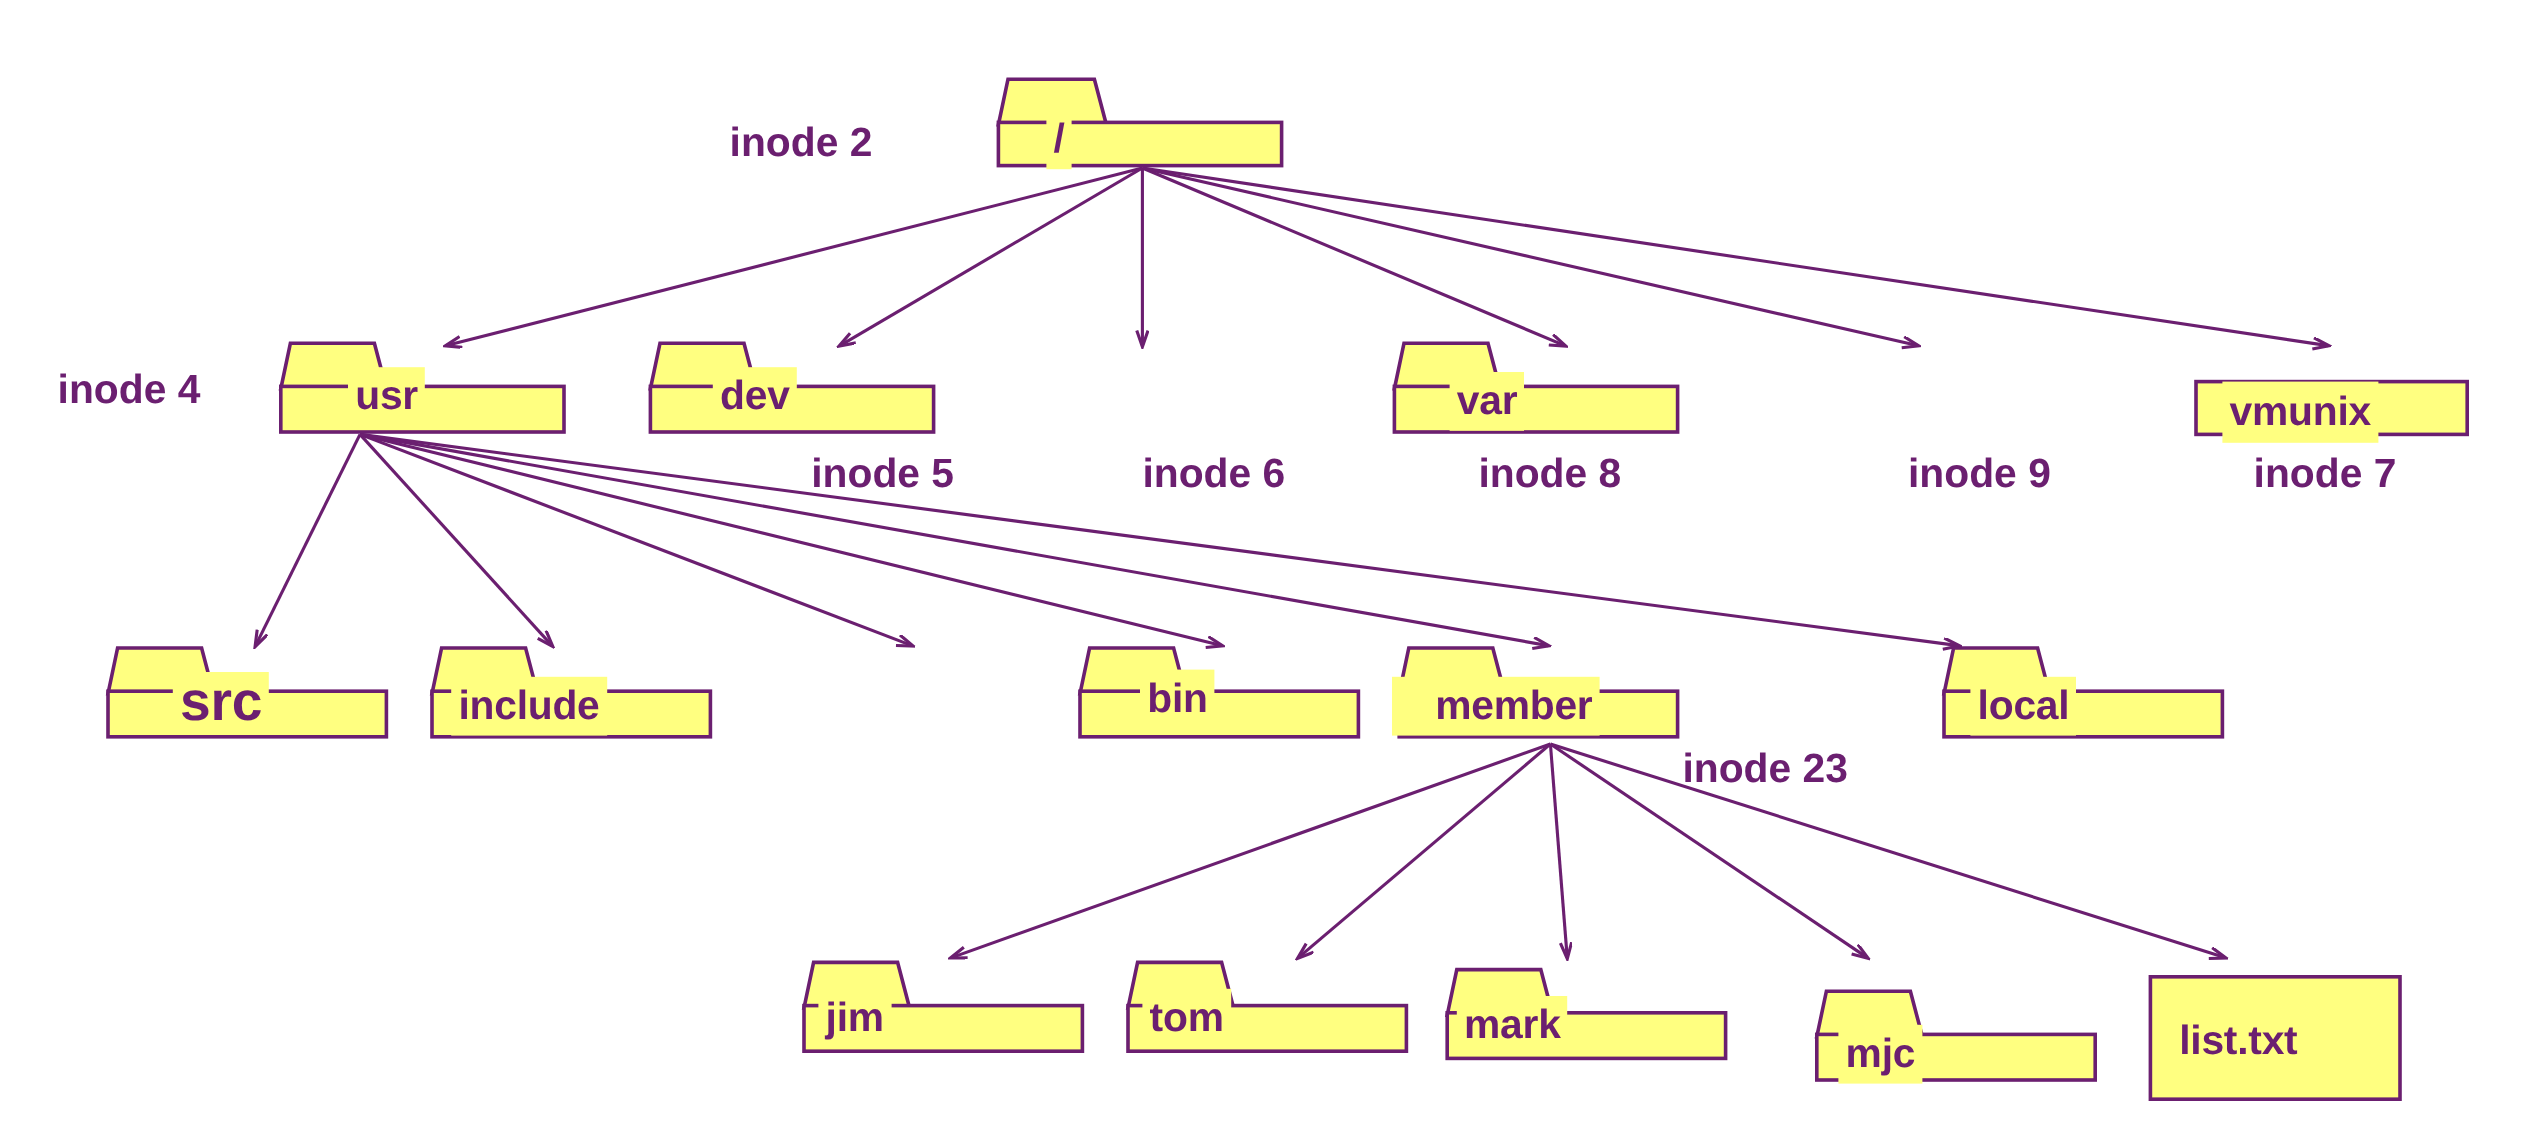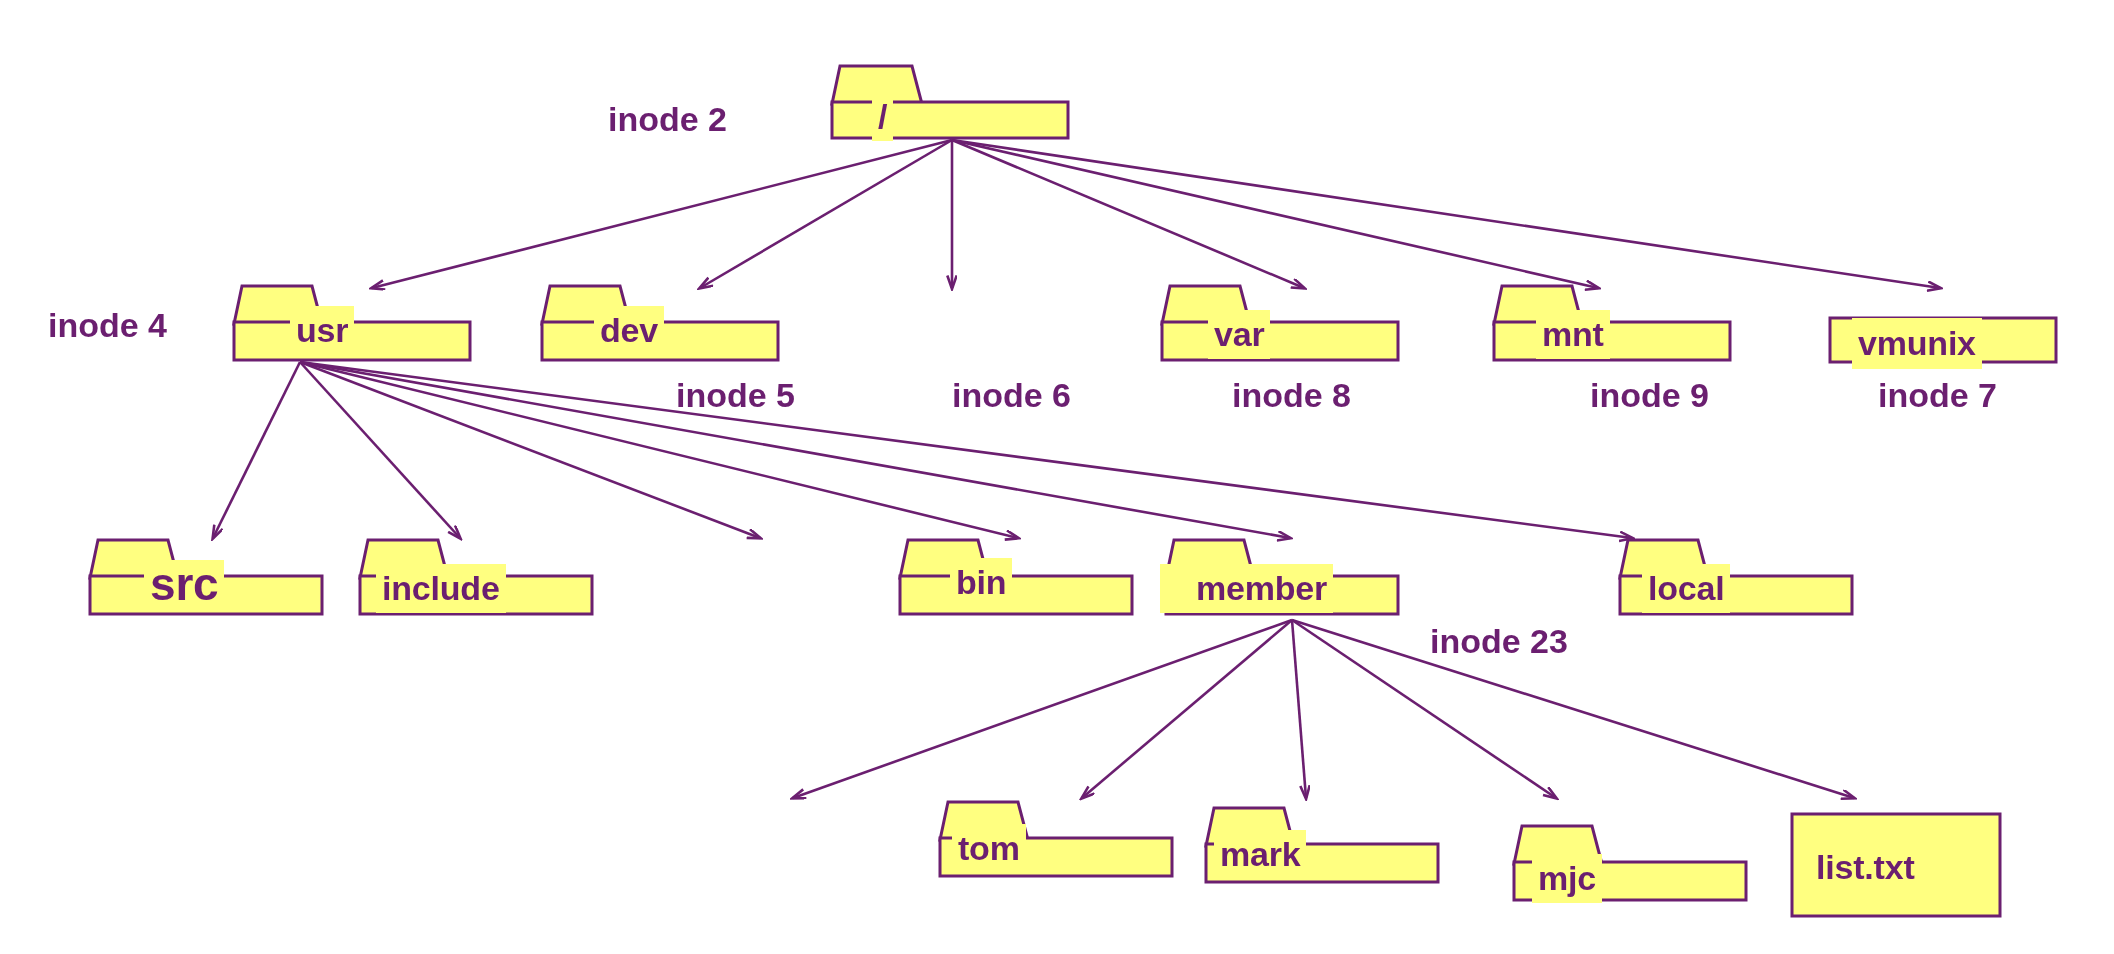--- a/index.html
+++ b/index.html
@@ -125,27 +125,20 @@
 
   <div class="node" style="left:1160px; top:282px; width:240px; height:80px;">
     <svg width="240" height="80">
       <path d="M10,4 L80,4 L90,42 L2,42 Z" fill="#FFFF80" stroke="#6B1F70" stroke-width="3"></path>
       <rect x="2" y="40" width="236" height="38" fill="#FFFF80" stroke="#6B1F70" stroke-width="3"></rect>
     </svg>
     <div class="node-label" style="left:48px; top:28px; height:42px; font-size:34px;">var</div>
   </div>
   <div class="inode" style="left:1232px; top:378px; font-size:34px;">inode 8</div>
 
-  <div class="node" style="left:1492px; top:282px; width:240px; height:80px;">
-    <svg width="240" height="80">
-      <path d="M10,4 L80,4 L90,42 L2,42 Z" fill="#FFFF80" stroke="#6B1F70" stroke-width="3"></path>
-      <rect x="2" y="40" width="236" height="38" fill="#FFFF80" stroke="#6B1F70" stroke-width="3"></rect>
-    </svg>
-    <div class="node-label" style="left:44px; top:28px; height:42px; font-size:34px;">mnt</div>
-  </div>
   <div class="inode" style="left:1590px; top:378px; font-size:34px;">inode 9</div>
 
   <div class="node" style="left:1828px; top:316px; width:270px; height:48px;">
     <svg width="230" height="48">
       <rect x="2" y="2" width="226" height="44" fill="#FFFF80" stroke="#6B1F70" stroke-width="3"></rect>
     </svg>
     <div class="node-label" style="left:24px; top:2px; height:44px; font-size:34px;">vmunix</div>
   </div>
   <div class="inode" style="left:1878px; top:378px; font-size:34px;">inode 7</div>
 
@@ -174,30 +167,37 @@
     <div class="node-label" style="left:52px; top:22px; height:42px; font-size:34px;">bin</div>
   </div>
 
   <div class="node" style="left:1164px; top:536px; width:236px; height:80px;">
     <svg width="236" height="80">
       <path d="M10,4 L80,4 L90,42 L2,42 Z" fill="#FFFF80" stroke="#6B1F70" stroke-width="3"></path>
       <rect x="2" y="40" width="232" height="38" fill="#FFFF80" stroke="#6B1F70" stroke-width="3"></rect>
     </svg>
     <div class="node-label" style="left:-4px; top:28px; height:42px; font-size:34px;padding-left:36px;">member</div>
   </div>
-  <div class="inode" style="left:1402px; top:624px; font-size:34px;margin-left:28px;">inode 23</div>
+  <div class="inode" style="left:1402px; top:624px; font-size:34px;">inode 23</div>
 
   <div class="node" style="left:1618px; top:536px; width:236px; height:80px;">
     <svg width="236" height="80">
       <path d="M10,4 L80,4 L90,42 L2,42 Z" fill="#FFFF80" stroke="#6B1F70" stroke-width="3"></path>
       <rect x="2" y="40" width="232" height="38" fill="#FFFF80" stroke="#6B1F70" stroke-width="3"></rect>
     </svg>
     <div class="node-label" style="left:24px; top:28px; height:42px; font-size:34px;">local</div>
   </div>
 
+  <div class="node" style="left:668px; top:798px; width:236px; height:80px;">
+    <svg width="236" height="80">
+      <path d="M10,4 L80,4 L90,42 L2,42 Z" fill="#FFFF80" stroke="#6B1F70" stroke-width="3"></path>
+      <rect x="2" y="40" width="232" height="38" fill="#FFFF80" stroke="#6B1F70" stroke-width="3"></rect>
+    </svg>
+    <div class="node-label" style="left:14px; top:26px; height:42px; font-size:34px;">jim</div>
+  </div>
 
   <div class="node" style="left:938px; top:798px; width:236px; height:80px;">
     <svg width="236" height="80">
       <path d="M10,4 L80,4 L90,42 L2,42 Z" fill="#FFFF80" stroke="#6B1F70" stroke-width="3"></path>
       <rect x="2" y="40" width="232" height="38" fill="#FFFF80" stroke="#6B1F70" stroke-width="3"></rect>
     </svg>
     <div class="node-label" style="left:14px; top:26px; height:42px; font-size:34px;">tom</div>
   </div>
 
   <div class="node" style="left:1204px; top:804px; width:236px; height:80px;">

